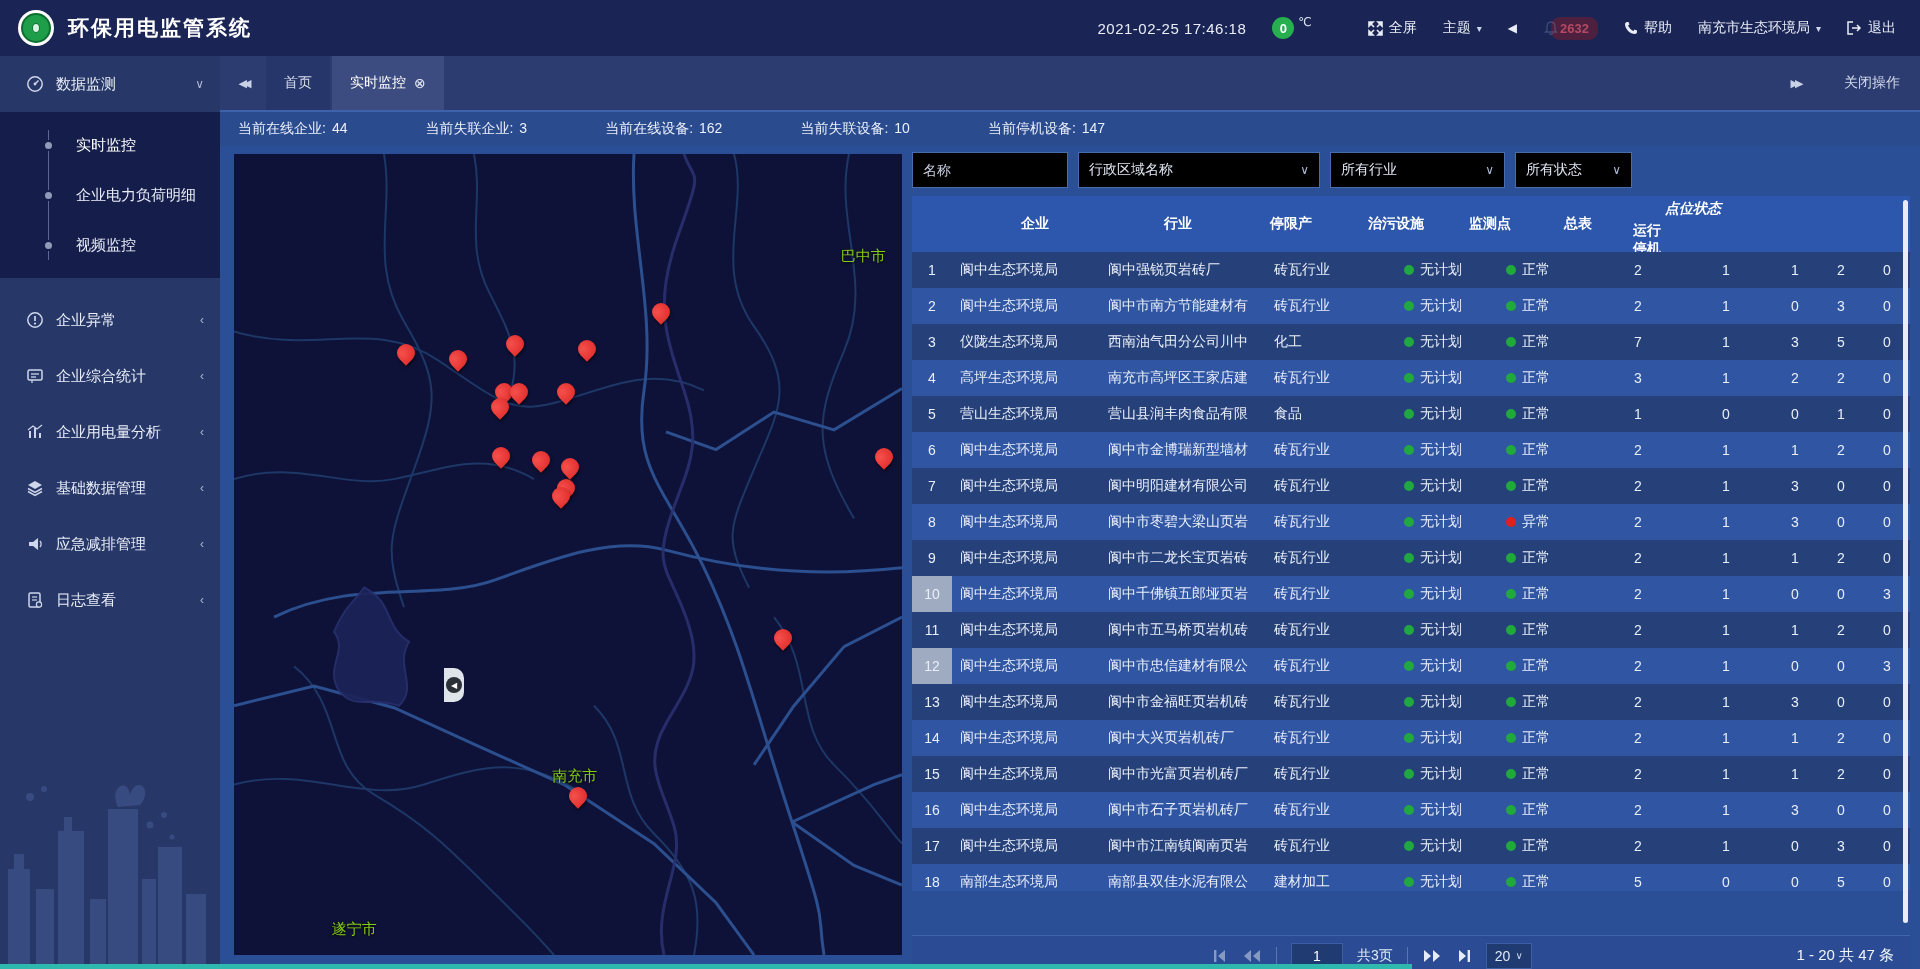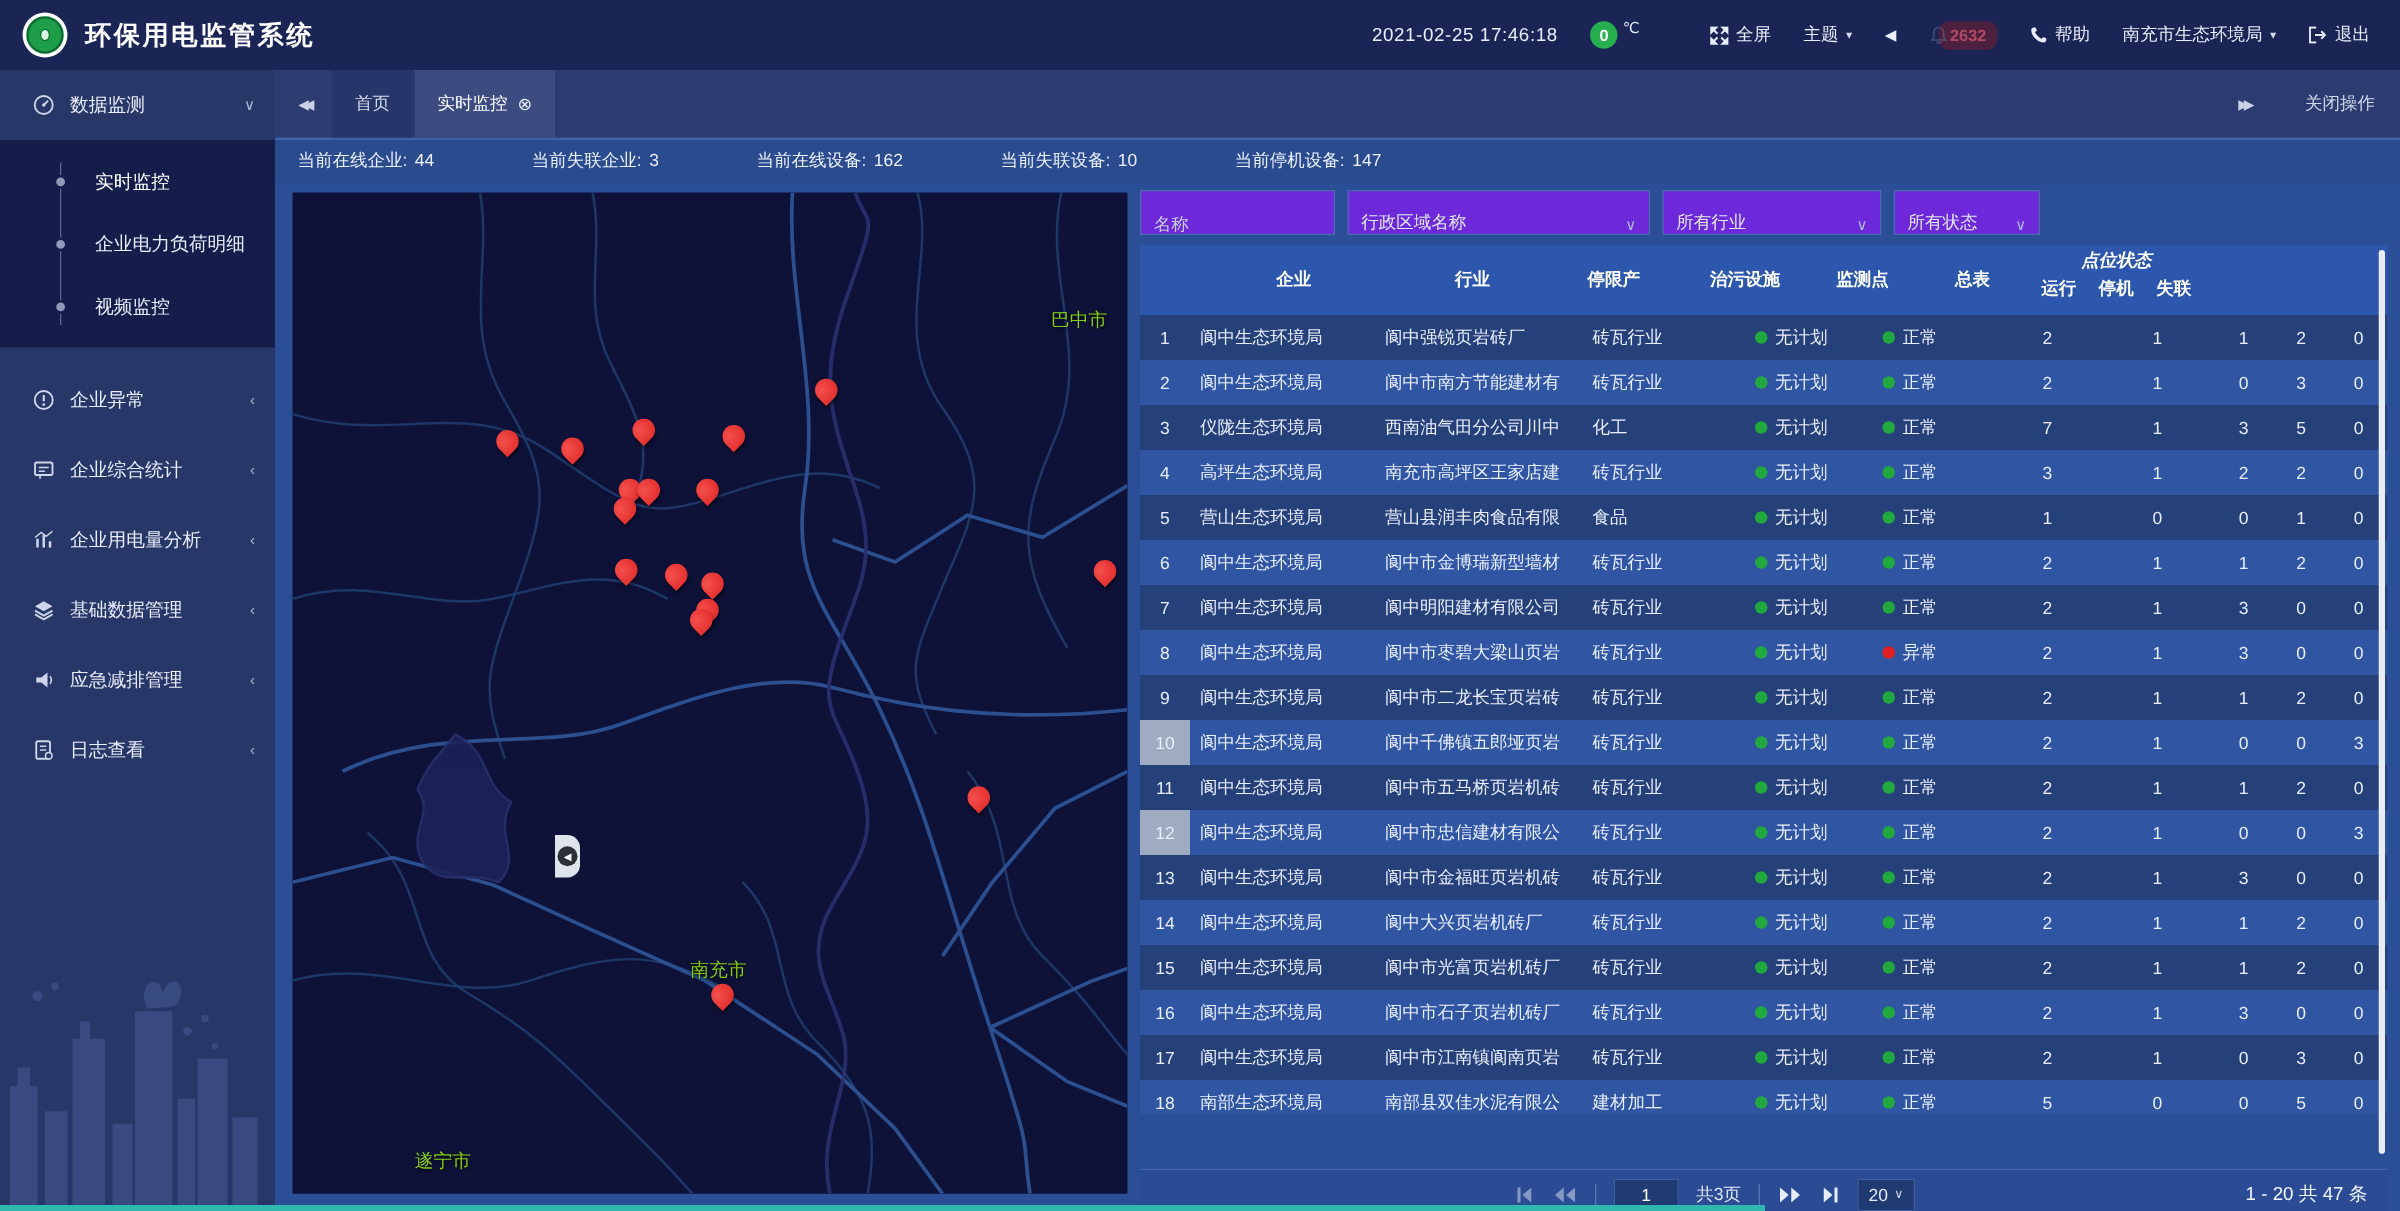--- a/index.html
+++ b/index.html
@@ -75,37 +75,37 @@
     border-radius:50% 50% 50% 0; transform:rotate(-45deg);
     box-shadow:-1px 2px 3px rgba(0,0,0,.55); cursor:pointer; }
   .collapse-btn { position:absolute; left:224px; top:522px; width:20px; height:34px;
     background:#dfe3ea; border-radius:0 10px 10px 0; z-index:15; display:flex;
     align-items:center; justify-content:center; cursor:pointer; }
   .collapse-btn .cb-circle { width:16px; height:16px; border-radius:50%; background:#2b2f38;
     color:#fff; font-size:8px; display:flex; align-items:center; justify-content:center; }
   
   .panel { position:absolute; left:692px; right:10px; top:6px; bottom:0; }
   .filters { display:flex; gap:10px; height:36px; }
-  .f-input, .f-select { height:36px; background:#6d28d9; border:1px solid #4a6cae;
-    color:#dfe6f2; font-size:14px; padding:0 10px; display:flex; align-items:flex-end; }
+  .f-input, .f-select { height:36px; background:#000000; border:1px solid #4a6cae;
+    color:#dfe6f2; font-size:14px; padding:0 10px; display:flex; align-items:center; }
   .f-input { width:156px; }
   .f-input input { background:transparent; border:none; outline:none; color:#dfe6f2;
     font-size:14px; width:100%; font-family:inherit; }
   .f-input input::placeholder { color:#c6cede; opacity:1; }
   .f-select { justify-content:space-between; cursor:pointer; }
   .f-select .fs-caret { color:#aebbda; font-size:12px; margin-left:8px; }
   .fs-region { width:242px; } .fs-industry { width:175px; } .fs-status { width:117px; }
   
   .table-wrap { position:absolute; top:44px; left:0; right:0; height:735px; }
   .thead { height:56px; background:#2d57ac; display:flex; font-weight:bold; color:#fff; }
   .th { display:flex; align-items:center; justify-content:center; font-size:14px; }
   .th-group { display:flex; flex-direction:column; width:138px; }
   .th-group-label { height:26px; display:flex; align-items:center; justify-content:center;
     font-style:italic; font-size:14px; }
-  .th-group-row { height:30px; display:flex; }
+  .th-group-row { height:30px; display:flex;flex-direction:column; }
   .th-sub { width:46px; display:flex; align-items:flex-start; justify-content:center; font-size:14px; }
   .tbody { height:639px; overflow:hidden; position:relative; }
   .tr { display:flex; height:36px; background:#264179; color:#e8eefa; }
   .tr.alt { background:#2f55a3; }
   .td { display:flex; align-items:center; justify-content:center; font-size:14px; }
   .td.left { justify-content:flex-start; padding-left:8px; }
   .c-idx{width:40px;} .c-region{width:148px;} .c-company{width:166px;} .c-industry{width:120px;}
   .c-stop{width:106px;} .c-fac{width:104px;} .c-points{width:84px;} .c-meters{width:92px;}
   .c-run{width:46px;} .c-stopped{width:46px;} .c-lost{width:46px;}
   .c-idx.hl { background:#9eabc0; }

